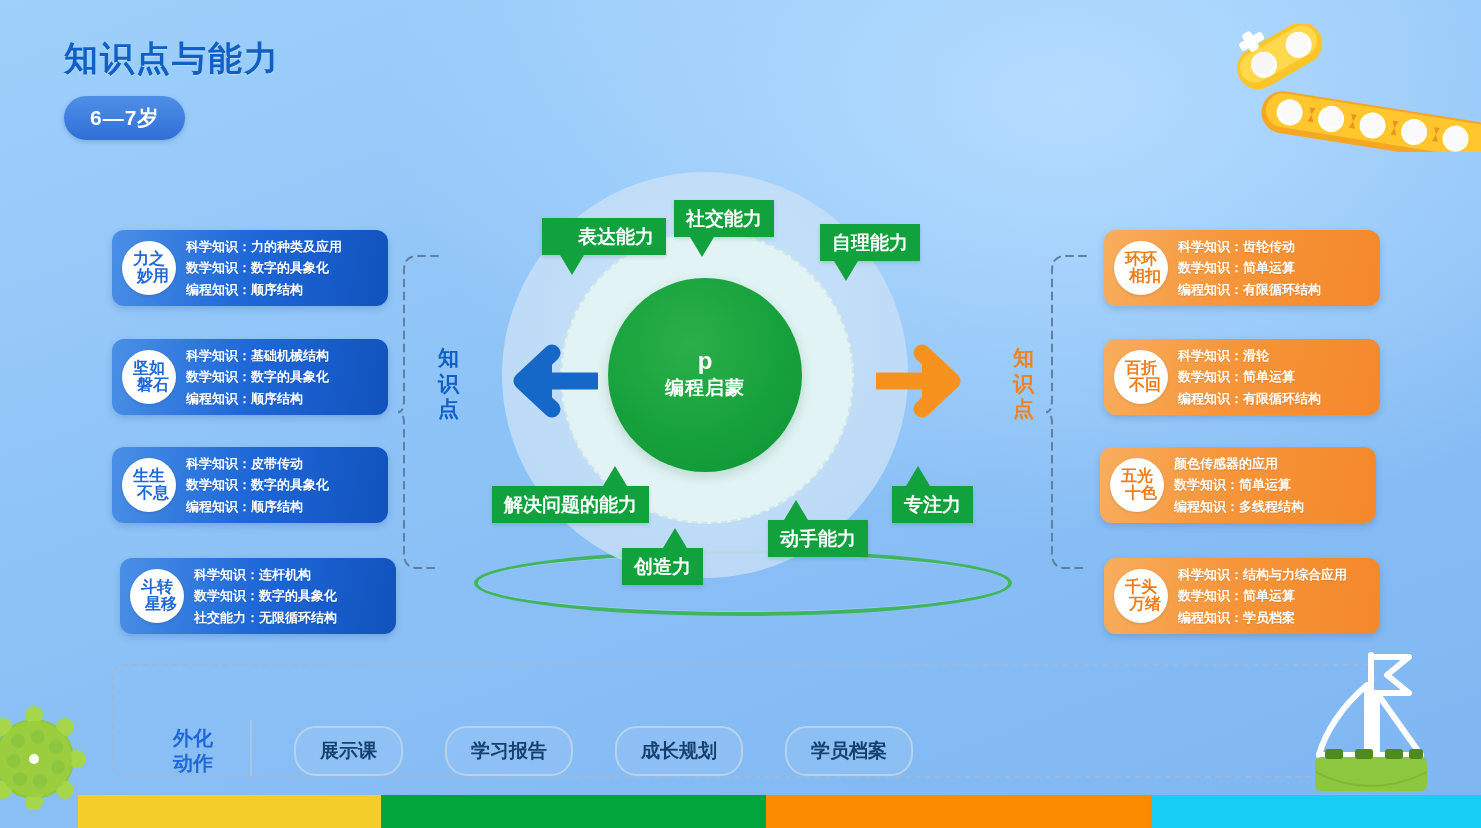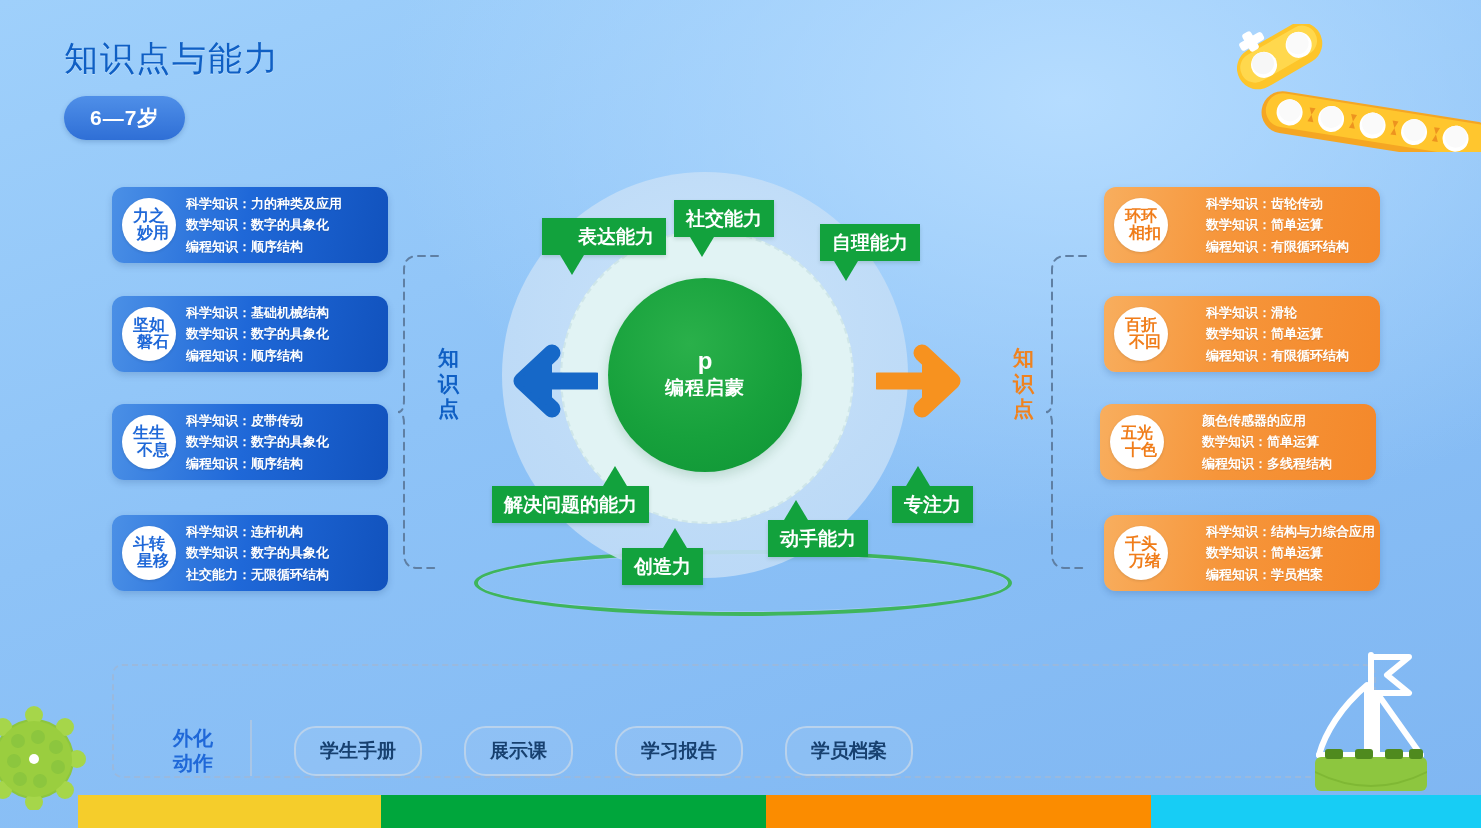--- a/index.html
+++ b/index.html
@@ -10,37 +10,38 @@
   }
   #stage{
     position:relative;width:1481px;height:828px;overflow:hidden;
     background:
       radial-gradient(ellipse 1100px 700px at 72% 12%, #b5dcff 0%, rgba(181,220,255,0) 62%),
       linear-gradient(160deg,#9fd0fb 0%, #8ec3f7 42%, #7fb6f2 100%);
   }
   
   #header{position:absolute;left:64px;top:36px;}
   #page-title{
-    font-size:34px;font-weight:normal;color:#0f5fc4;letter-spacing:2px;
+    font-size:34px;font-weight:bold;color:#0f5fc4;letter-spacing:2px;
     text-shadow:0 1px 0 rgba(255,255,255,.35);
   }
   #age-badge{
     margin-top:14px;display:inline-block;padding:8px 26px;border-radius:22px;
     background:linear-gradient(180deg,#4f8fe8 0%,#2f6fd6 100%);
     color:#fff;font-size:21px;font-weight:bold;letter-spacing:1px;
     box-shadow:0 2px 5px rgba(20,60,120,.22);
   }
   
   .card{
     position:absolute;width:276px;height:76px;border-radius:12px;
     display:flex;align-items:center;
     box-shadow:0 3px 7px rgba(20,60,120,.20);
+    margin-top:43px;
   }
   .card.blue{background:linear-gradient(100deg,#4b90e6 0%,#1f68d8 48%,#1152bd 100%);}
-  .card.orange{background:linear-gradient(100deg,#f8ae5e 0%,#f6953a 45%,#f4882a 100%);gap:28px;}
+  .card.orange{background:linear-gradient(100deg,#f8ae5e 0%,#f6953a 45%,#f4882a 100%);}
   .card-badge{
     flex:0 0 auto;width:54px;height:54px;border-radius:50%;background:#fff;
     margin-left:10px;display:flex;flex-direction:column;
     align-items:center;justify-content:center;line-height:1.04;
     font-size:16px;font-weight:bold;letter-spacing:0px;
     box-shadow:0 1px 3px rgba(0,0,0,.12);
   }
   .card.blue .card-badge{color:#1f68d8;}
   .card.orange .card-badge{color:#f07d1a;}
   .card-badge .b2{margin-left:8px;}
@@ -177,21 +178,21 @@
       <span class="b1">生生</span>
       <span class="b2">不息</span>
     </div>
     <div class="card-lines">
       <div class="ln">科学知识：皮带传动</div>
       <div class="ln">数学知识：数字的具象化</div>
       <div class="ln">编程知识：顺序结构</div>
     </div>
   </div>
 
-  <div class="card blue" style="left:112px;top:515px;">
+  <div class="card blue" style="left:120px;top:515px;">
     <div class="card-badge">
       <span class="b1">斗转</span>
       <span class="b2">星移</span>
     </div>
     <div class="card-lines">
       <div class="ln">科学知识：连杆机构</div>
       <div class="ln">数学知识：数字的具象化</div>
       <div class="ln">社交能力：无限循环结构</div>
     </div>
   </div>
@@ -293,23 +294,23 @@
       <span class="tail" style="left:14px;"></span>
     </div>
   </div>
 
   <div id="action-strip">
     <div id="action-title">
       <div>外化</div>
       <div>动作</div>
     </div>
     <div id="action-divider"></div>
-    <div class="chip">学生手册</div>
     <div class="chip">展示课</div>
     <div class="chip">学习报告</div>
+    <div class="chip">成长规划</div>
     <div class="chip">学员档案</div>
   </div>
 
   <svg id="deco-beam" viewBox="0 0 258 128">
     <g transform="rotate(-30 40 38)">
       <rect x="8" y="18" width="92" height="42" rx="21" fill="#fdc52a"></rect>
       <rect x="12" y="22" width="84" height="30" rx="15" fill="#ffd84d"></rect>
       <circle cx="36" cy="39" r="13" fill="#fff"></circle>
         <circle cx="36" cy="37" r="11" fill="#f7f7f7"></circle>
       <circle cx="76" cy="39" r="13" fill="#fff"></circle>

